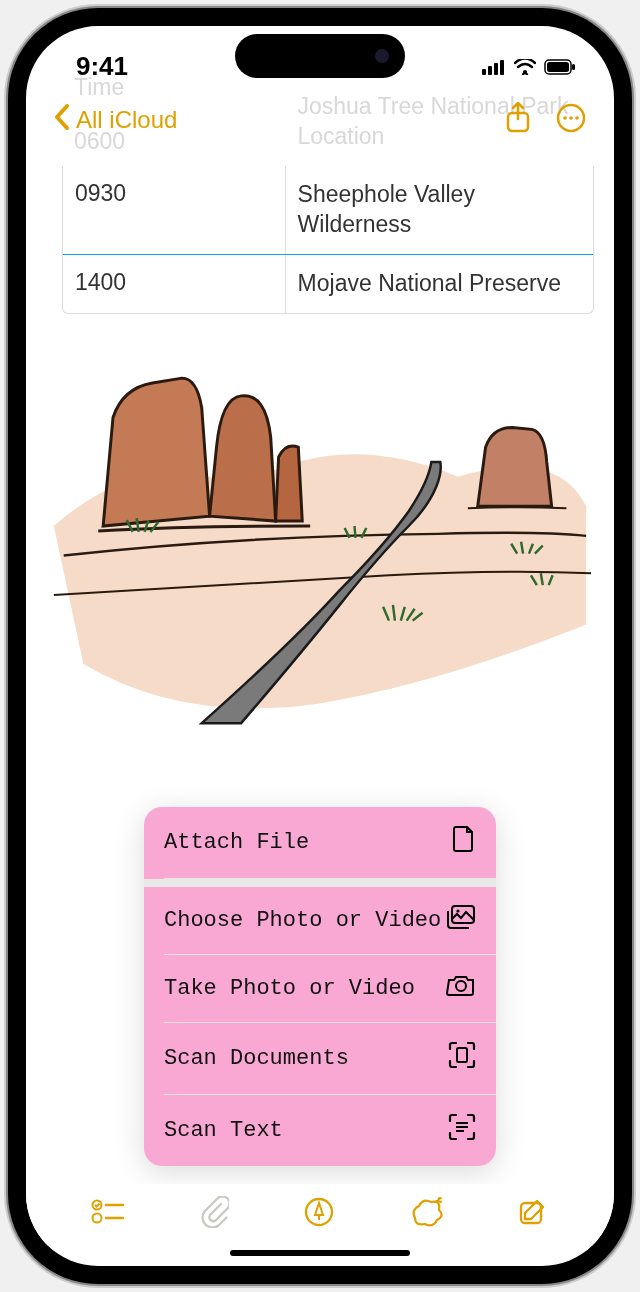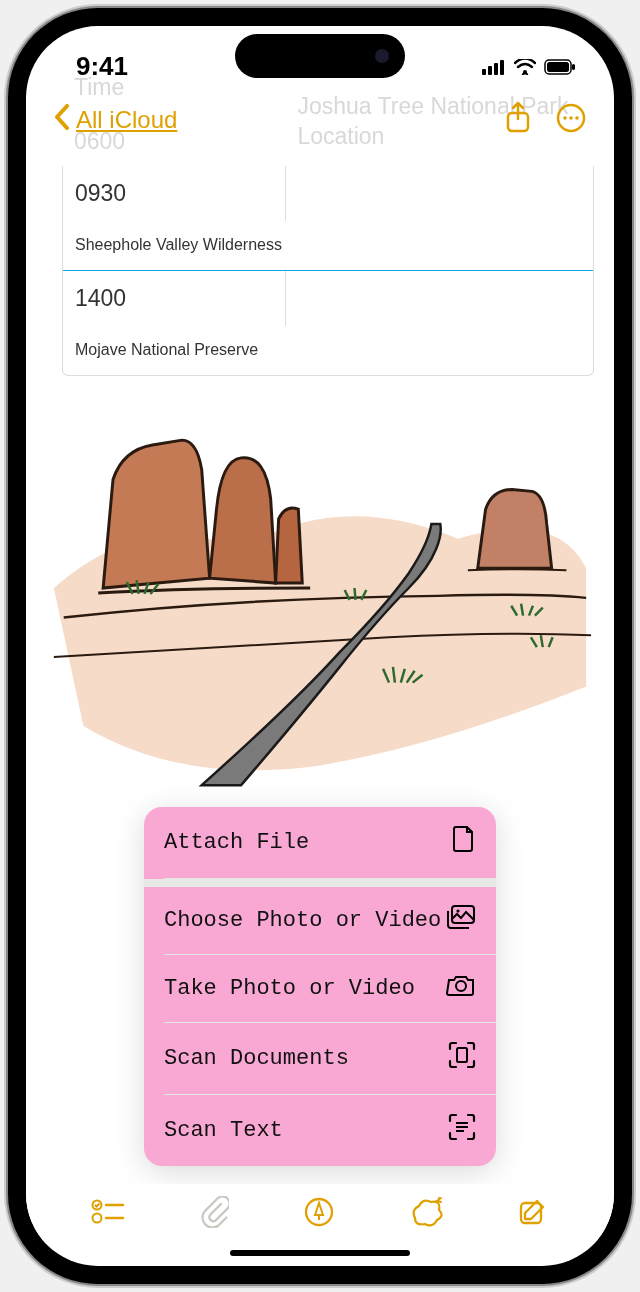--- a/index.html
+++ b/index.html
@@ -69,38 +69,38 @@
     font-weight: 600;
   }
   .status-icons { display: flex; gap: 8px; align-items: center; }
   .nav-bar {
     height: 60px;
     display: flex;
     align-items: center;
     justify-content: space-between;
     padding: 0 28px;
   }
-  .nav-back { display: flex; align-items: center; gap: 6px; color: #e0a100; font-size: 24px; text-decoration: underline; }
+  .nav-back { display: flex; align-items: center; gap: 6px; color: #e0a100; font-size: 24px; }
   .nav-right { display: flex; gap: 24px; align-items: center; color: #e0a100; }
   .content {
     position: absolute;
     inset: 0;
     padding-top: 48px;
     overflow: hidden;
   }
   .table {
     margin: 0 20px 12px 36px;
     border: 1px solid #ddd;
     border-top: none;
     border-radius: 0 0 6px 6px;
   }
-  .table-row { display: flex; flex-direction: column; }
+  .table-row { display: flex; }
   .table-row + .table-row { border-top: 1px solid #0ea5e9; }
   .cell-time { width: 42%; padding: 14px 12px; font-size: 23px; color: #333; border-right: 1px solid #ddd;}
-  .cell-loc { flex: 1; padding: 14px 12px; font-size: 16px; color: #333; line-height: 1.3;}
+  .cell-loc { flex: 1; padding: 14px 12px; font-size: 23px; color: #333; line-height: 1.3;}
   .drawing {
     margin: 0 18px;
     height: 400px;
     position: relative;
   }
   .drawing svg { width: 100%; height: 100%; }
   .popup {
     position: absolute;
     left: 50%;
     transform: translateX(-50%);

